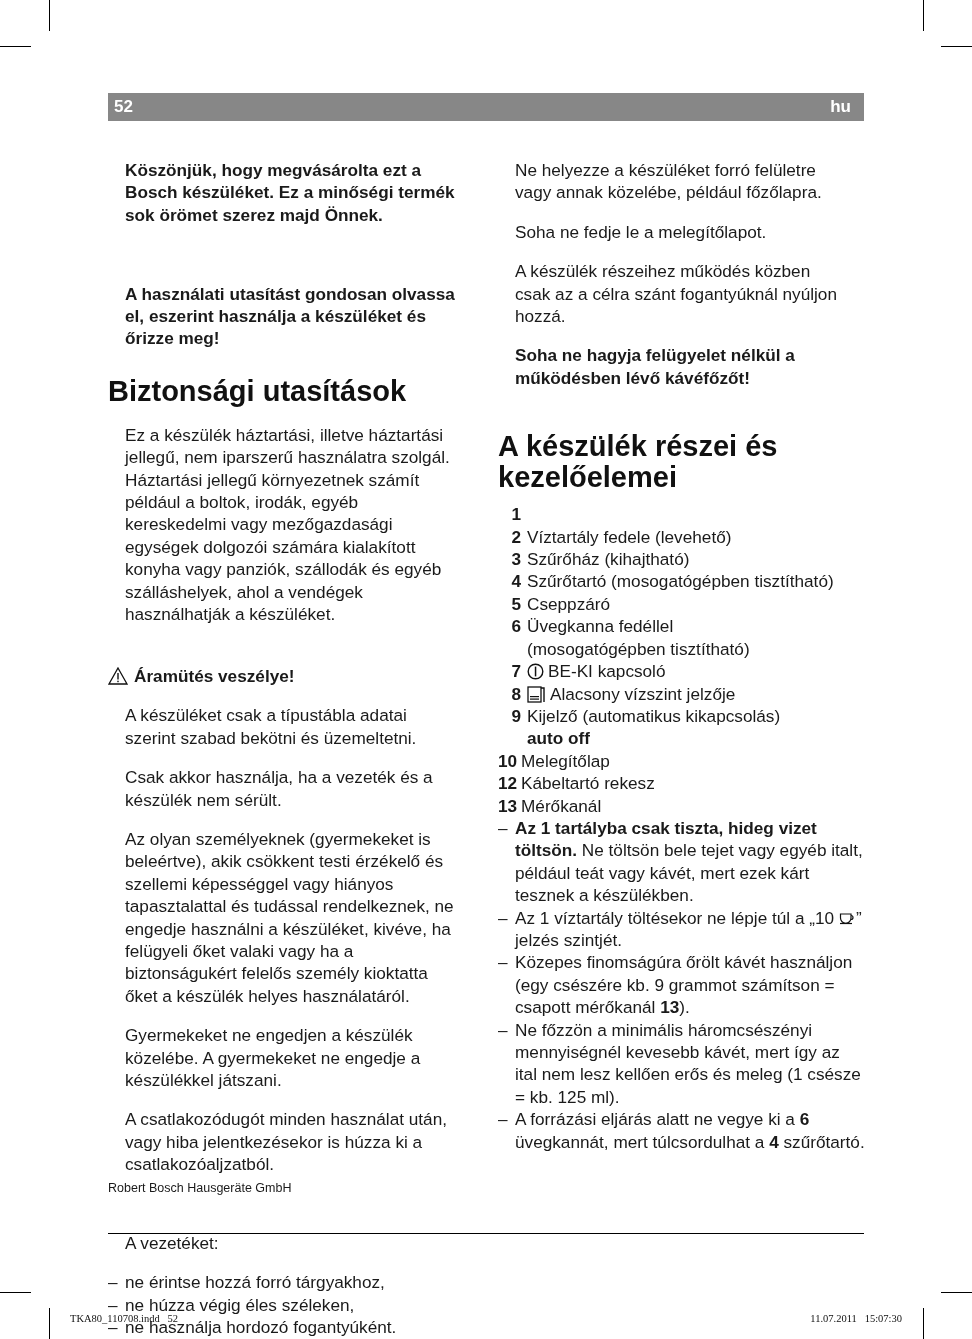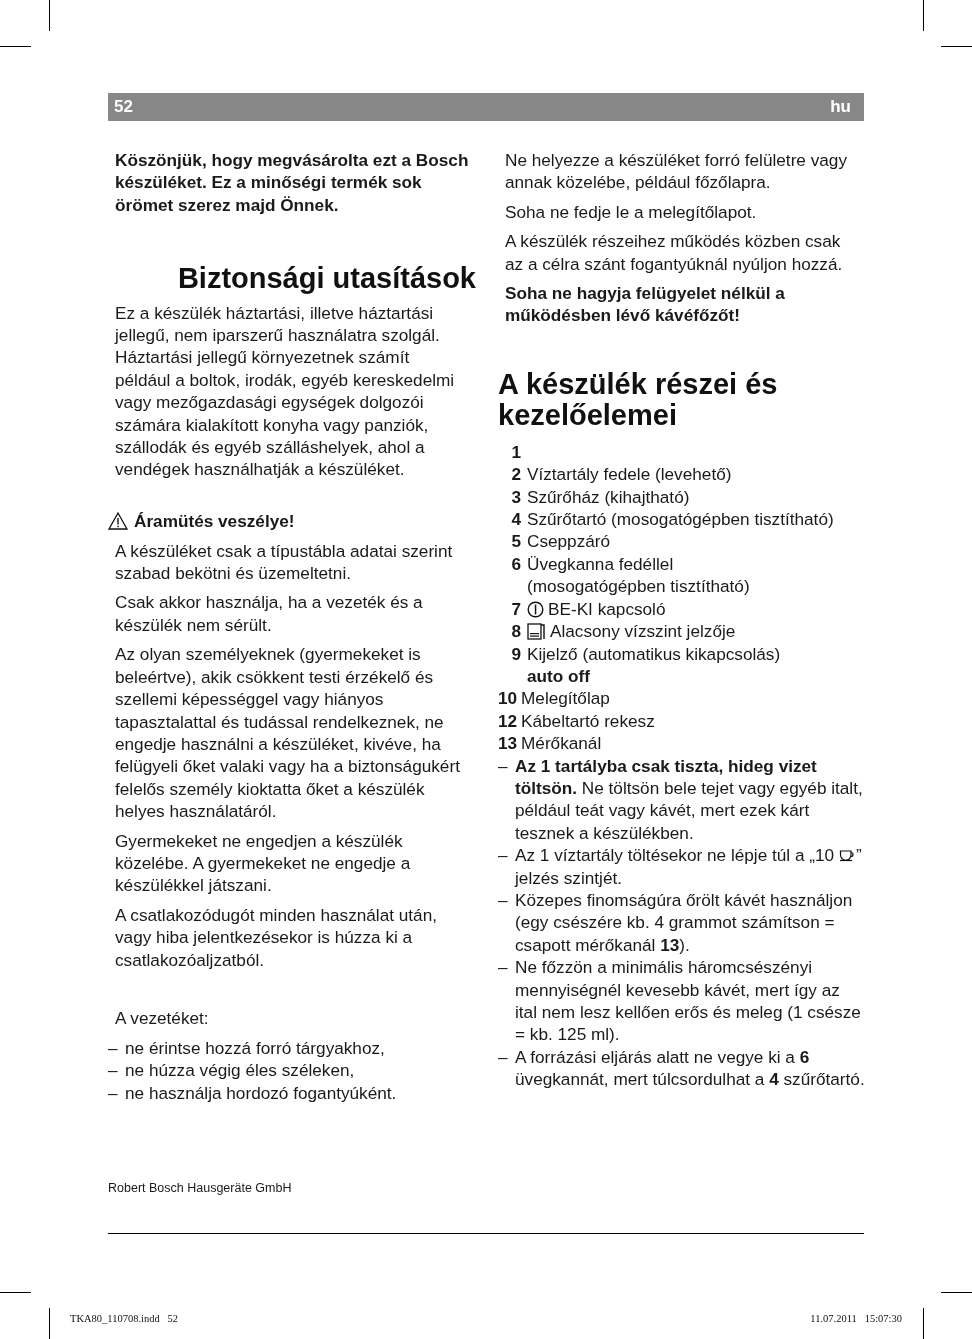--- a/index.html
+++ b/index.html
@@ -6,25 +6,25 @@
   body { width: 972px; height: 1339px; position: relative; overflow: hidden;
          font-family: "Liberation Sans", sans-serif; color: #1a1a1a; }
   .crop { position: absolute; background: #000; }
   .header-bar { position: absolute; left: 108px; top: 93px; width: 756px; height: 28px;
                 background: #878787; color: #fff; font-weight: bold; font-size: 17px; }
   .header-bar .pg { position: absolute; left: 6px; top: 4px; }
   .header-bar .lang { position: absolute; right: 13px; top: 4px; }
   .col { position: absolute; top: 142px; width: 368px; font-size: 17.2px; line-height: 22.4px; }
   .col.left { left: 108px; }
   .col.right { left: 498px; width: 368px; }
-  p { margin: 7px; }
+  p { margin: 17px; }
   .b { font-weight: bold; }
   .gap { height: 22.4px; }
   h1 { font-size: 29px; line-height: 31px; font-weight: bold; margin: 0; color: #111; }
-  .h-left { margin-top: 17px; margin-bottom: 8px; text-align: right; }
+  .h-left { margin-top: 26px; margin-bottom: 8px; }
   .h-parts { margin-top: 42px; margin-bottom: 10px; }
   .h-general { margin-top: 44px; margin-bottom: 10px; }
   .warn-title { font-weight: bold; display: flex; align-items: center; }
   .warn-title svg { margin-right: 6px; }
   .parts-item { display: flex; }
   .parts-item .num { width: 23px; text-align: right; font-weight: bold; flex: none; padding-right: 0; }
   .parts-item .num.two { width: 20px; text-align: left; }
   .parts-item .txt { padding-left: 0; margin-left: 6px; }
   .parts-item .num.two + .txt { margin-left: 3px; }
   .inline-icon { display: inline-block; vertical-align: -3px; margin-right: 4px; }
@@ -49,20 +49,21 @@
 <div class="crop" style="left:923px;top:1308px;width:1px;height:31px;"></div>
 
 <div class="header-bar">
   <span class="pg">52</span>
   <span class="lang">hu</span>
 </div>
 
 <div class="col left">
   <p class="b">Köszönjük, hogy megvásárolta ezt a Bosch készüléket. Ez a minőségi termék sok örömet szerez majd Önnek.</p>
   <div class="gap"></div>
+  <p class="b">A használati utasítást gondosan olvassa el, eszerint használja a készüléket és őrizze meg!</p>
 
   <h1 class="h-left">Biztonsági utasítások</h1>
   <p>Ez a készülék háztartási, illetve háztartási jellegű, nem iparszerű használatra szolgál. Háztartási jellegű környezetnek számít például a boltok, irodák, egyéb kereskedelmi vagy mezőgazdasági egységek dolgozói számára kialakított konyha vagy panziók, szállodák és egyéb szálláshelyek, ahol a vendégek használhatják a készüléket.</p>
   <div class="gap"></div>
 
   <div class="warn-title">
     <svg width="20" height="18" viewBox="0 0 20 18">
       <path d="M10 1 L19 17 L1 17 Z" fill="none" stroke="#111" stroke-width="1.3"></path>
       <rect x="9.3" y="6" width="1.4" height="6.5" fill="#111"></rect>
       <rect x="9.3" y="13.7" width="1.4" height="1.5" fill="#111"></rect>
@@ -176,21 +177,21 @@
     <div class="dash-item">
       <span class="dash">–</span>
       <span><span>Az 1 víztartály töltésekor ne lépje túl a „10 </span><svg width="17" height="13" viewBox="0 0 17 13" style="vertical-align:-1px;">
           <path d="M1.5 2 L12 2 L12 6 A5 5 0 0 1 1.5 6 Z" fill="none" stroke="#111" stroke-width="1.2"></path>
           <path d="M12 3.5 A2 2 0 0 1 12 7.5" fill="none" stroke="#111" stroke-width="1.2"></path>
           <path d="M1 11.5 L13 11.5" stroke="#111" stroke-width="1.2"></path>
         </svg><span>” jelzés szintjét.</span></span>
     </div>
     <div class="dash-item">
       <span class="dash">–</span>
-      <span><span>Közepes finomságúra őrölt kávét használjon (egy csészére kb. 4 grammot számítson = csapott mérőkanál </span><span class="b">13</span><span>).</span></span>
+      <span><span>Közepes finomságúra őrölt kávét használjon (egy csészére kb. 9 grammot számítson = csapott mérőkanál </span><span class="b">13</span><span>).</span></span>
     </div>
     <div class="dash-item">
       <span class="dash">–</span>
       <span>Ne főzzön a minimális háromcsészényi mennyiségnél kevesebb kávét, mert így az ital nem lesz kellően erős és meleg (1 csésze = kb. 125 ml).</span>
     </div>
     <div class="dash-item">
       <span class="dash">–</span>
       <span><span>A forrázási eljárás alatt ne vegye ki a </span><span class="b">6</span><span> üvegkannát, mert túlcsordulhat a </span><span class="b">4</span><span> szűrőtartó.</span></span>
     </div>
   </div>

